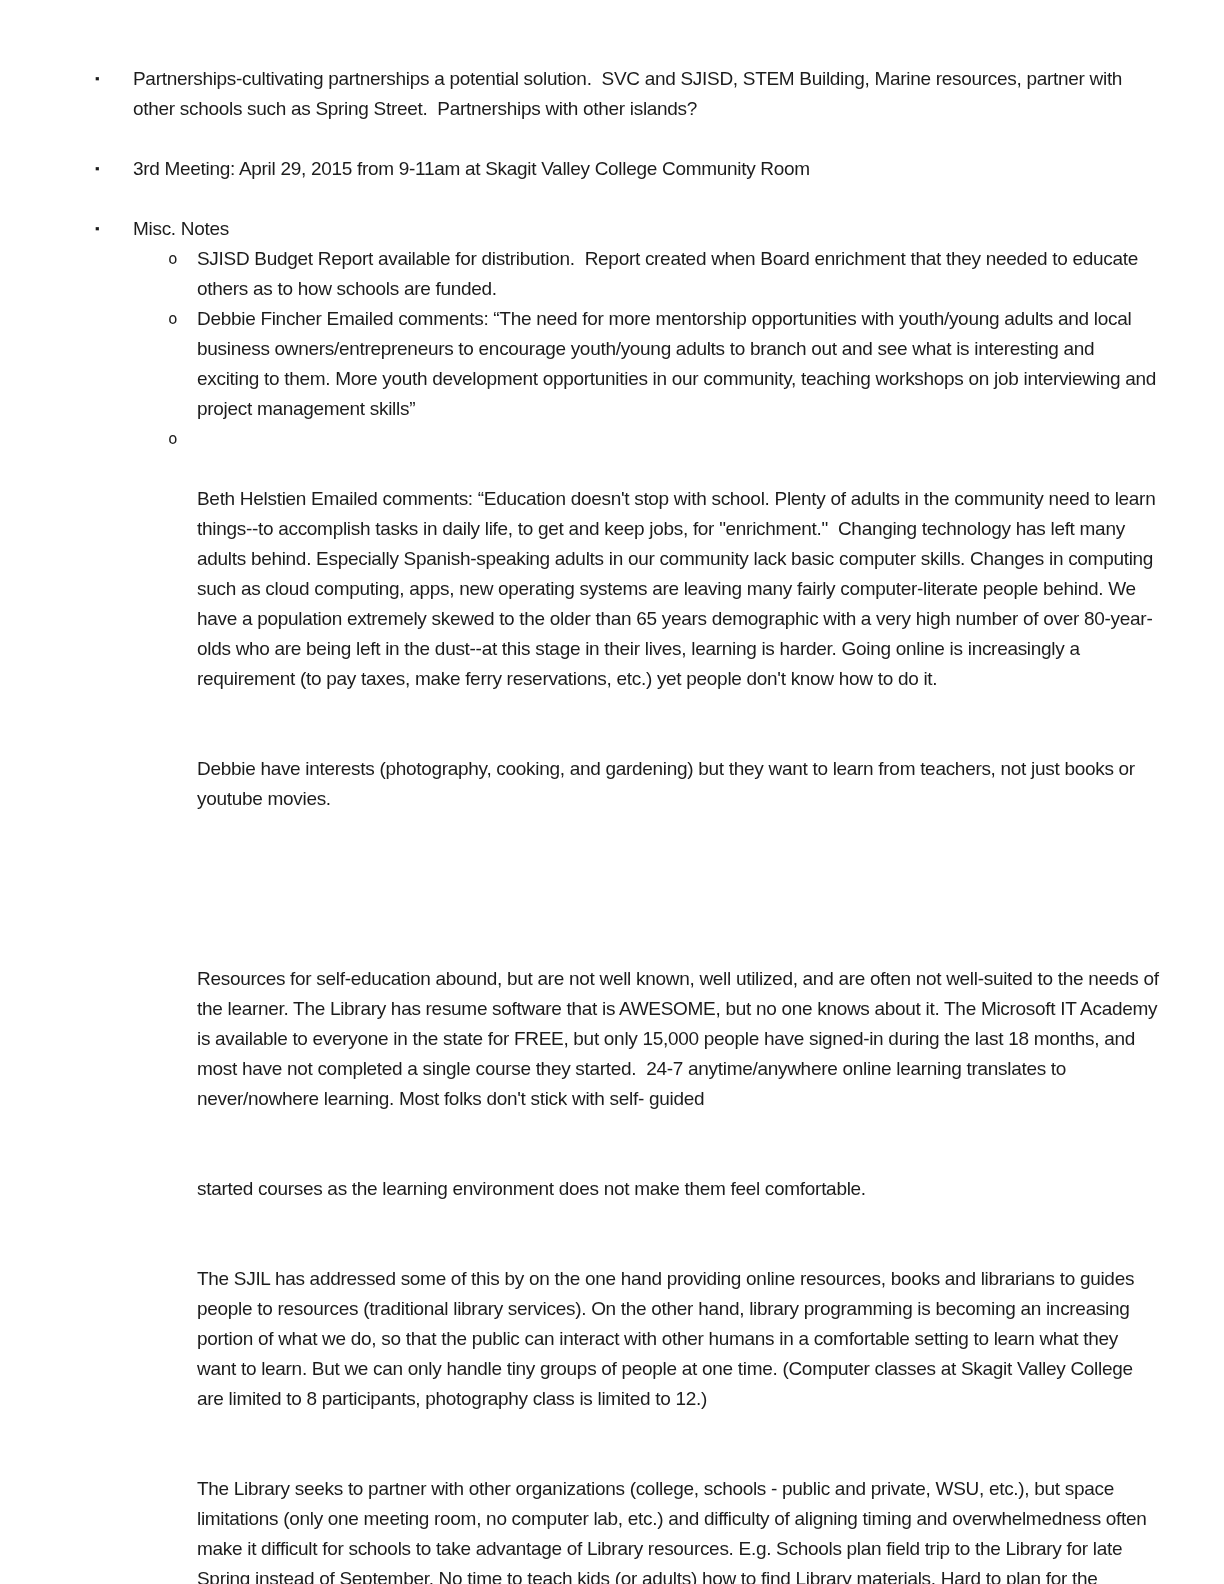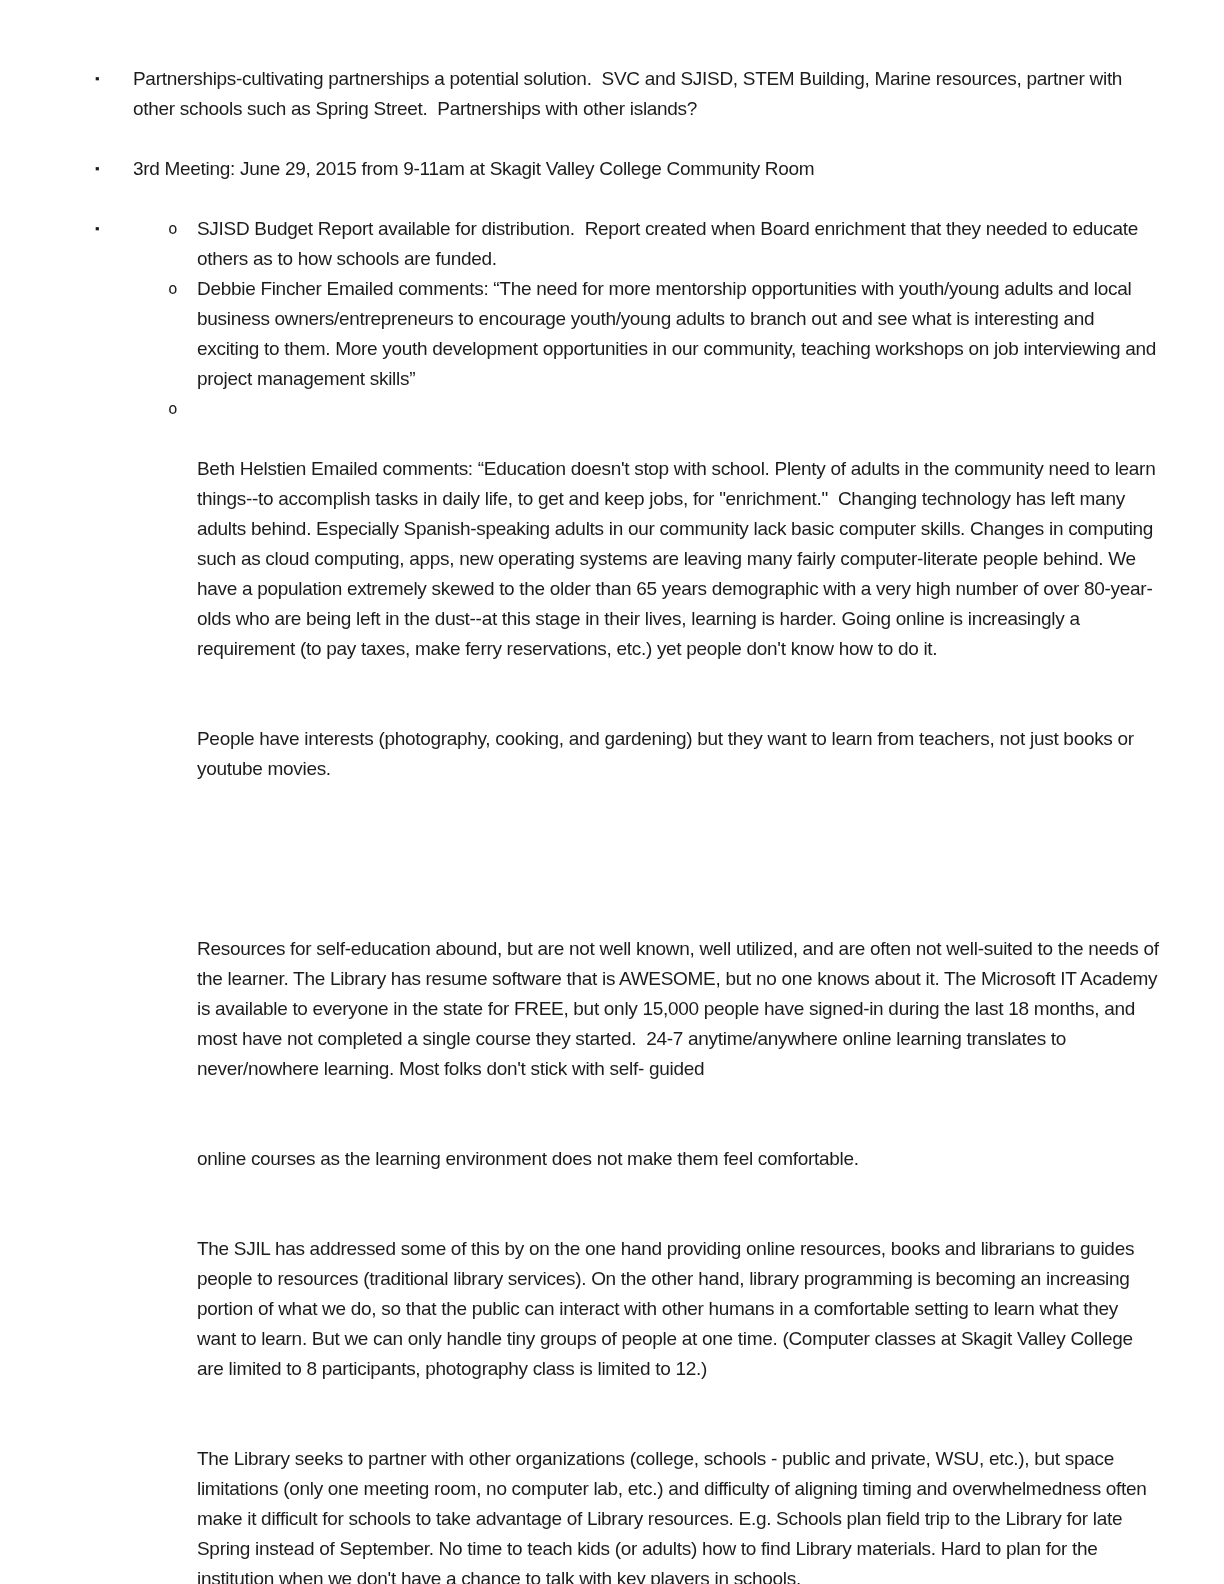--- a/index.html
+++ b/index.html
@@ -58,46 +58,47 @@
   <div class="item">
     <span class="m1">▪</span>
     <div class="content">
       <div class="text">Partnerships-cultivating partnerships a potential solution.  SVC and SJISD, STEM Building, Marine resources, partner with other schools such as Spring Street.  Partnerships with other islands?</div>
     </div>
   </div>
 
   <div class="item">
     <span class="m1">▪</span>
     <div class="content">
-      <div class="text">3rd Meeting: June 29, 2015 from 9-11am at Skagit Valley College Community Room</div>
+      <div class="text">3rd Meeting: April 29, 2015 from 9-11am at Skagit Valley College Community Room</div>
     </div>
   </div>
 
   <div class="item">
     <span class="m1">▪</span>
     <div class="content">
+      <div class="text">Misc. Notes</div>
 
       <div class="sub">
         <span class="m2">o</span>
         <div class="text">SJISD Budget Report available for distribution.  Report created when Board enrichment that they needed to educate others as to how schools are funded.</div>
       </div>
 
       <div class="sub">
         <span class="m2">o</span>
         <div class="text"><span>Debbie Fincher Emailed comments: </span><span class="it">“The need for more mentorship opportunities with youth/young adults and local business owners/entrepreneurs to encourage youth/young adults to branch out and see what is interesting and exciting to them. More youth development opportunities in our community, teaching workshops on job interviewing and project management skills”</span></div>
       </div>
 
       <div class="sub">
         <span class="m2">o</span>
         <div class="text">
           <p><span>Beth Helstien Emailed comments: </span><span class="it">“Education doesn't stop with school. Plenty of adults in the community need to learn things--to accomplish tasks in daily life, to get and keep jobs, for "enrichment."  Changing technology has left many adults behind. Especially Spanish-speaking adults in our community lack basic computer skills. Changes in computing such as cloud computing, apps, new operating systems are leaving many fairly computer-literate people behind. We have a population extremely skewed to the older than 65 years demographic with a very high number of over 80-year-olds who are being left in the dust--at this stage in their lives, learning is harder. Going online is increasingly a requirement (to pay taxes, make ferry reservations, etc.) yet people don't know how to do it.</span></p>
-          <p class="it">People have interests (photography, cooking, and gardening) but they want to learn from teachers, not just books or youtube movies.</p>
+          <p class="it">Debbie have interests (photography, cooking, and gardening) but they want to learn from teachers, not just books or youtube movies.</p>
           <p class="blank"></p>
           <p class="it">Resources for self-education abound, but are not well known, well utilized, and are often not well-suited to the needs of the learner. The Library has resume software that is AWESOME, but no one knows about it. The Microsoft IT Academy is available to everyone in the state for FREE, but only 15,000 people have signed-in during the last 18 months, and most have not completed a single course they started.  24-7 anytime/anywhere online learning translates to never/nowhere learning. Most folks don't stick with self- guided</p>
-          <p class="it">online courses as the learning environment does not make them feel comfortable.</p>
+          <p class="it">started courses as the learning environment does not make them feel comfortable.</p>
           <p class="it">The SJIL has addressed some of this by on the one hand providing online resources, books and librarians to guides people to resources (traditional library services). On the other hand, library programming is becoming an increasing portion of what we do, so that the public can interact with other humans in a comfortable setting to learn what they want to learn. But we can only handle tiny groups of people at one time. (Computer classes at Skagit Valley College are limited to 8 participants, photography class is limited to 12.)</p>
           <p class="it">The Library seeks to partner with other organizations (college, schools - public and private, WSU, etc.), but space limitations (only one meeting room, no computer lab, etc.) and difficulty of aligning timing and overwhelmedness often make it difficult for schools to take advantage of Library resources. E.g. Schools plan field trip to the Library for late Spring instead of September. No time to teach kids (or adults) how to find Library materials. Hard to plan for the institution when we don't have a chance to talk with key players in schools.</p>
         </div>
       </div>
 
     </div>
   </div>
 
 </div>
 

